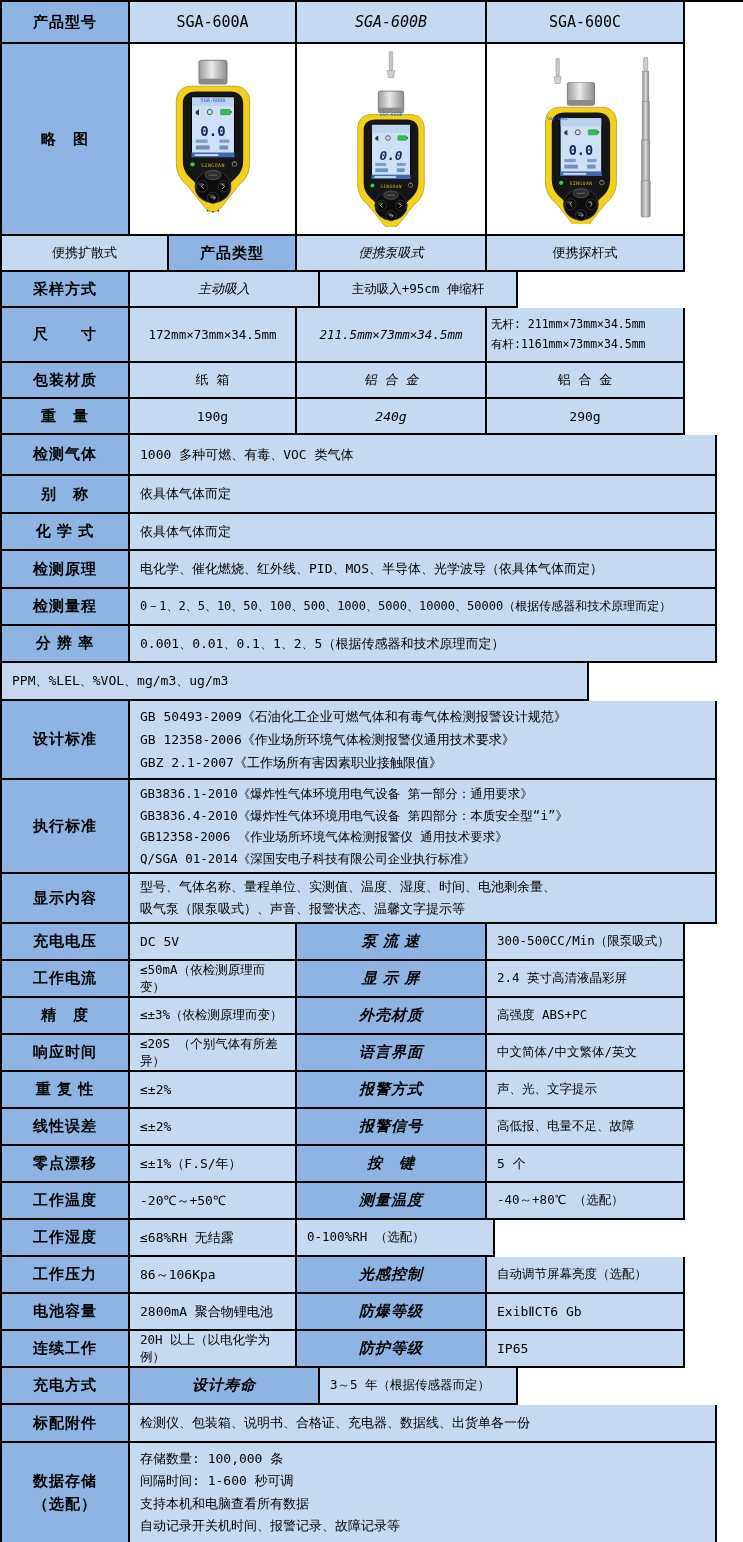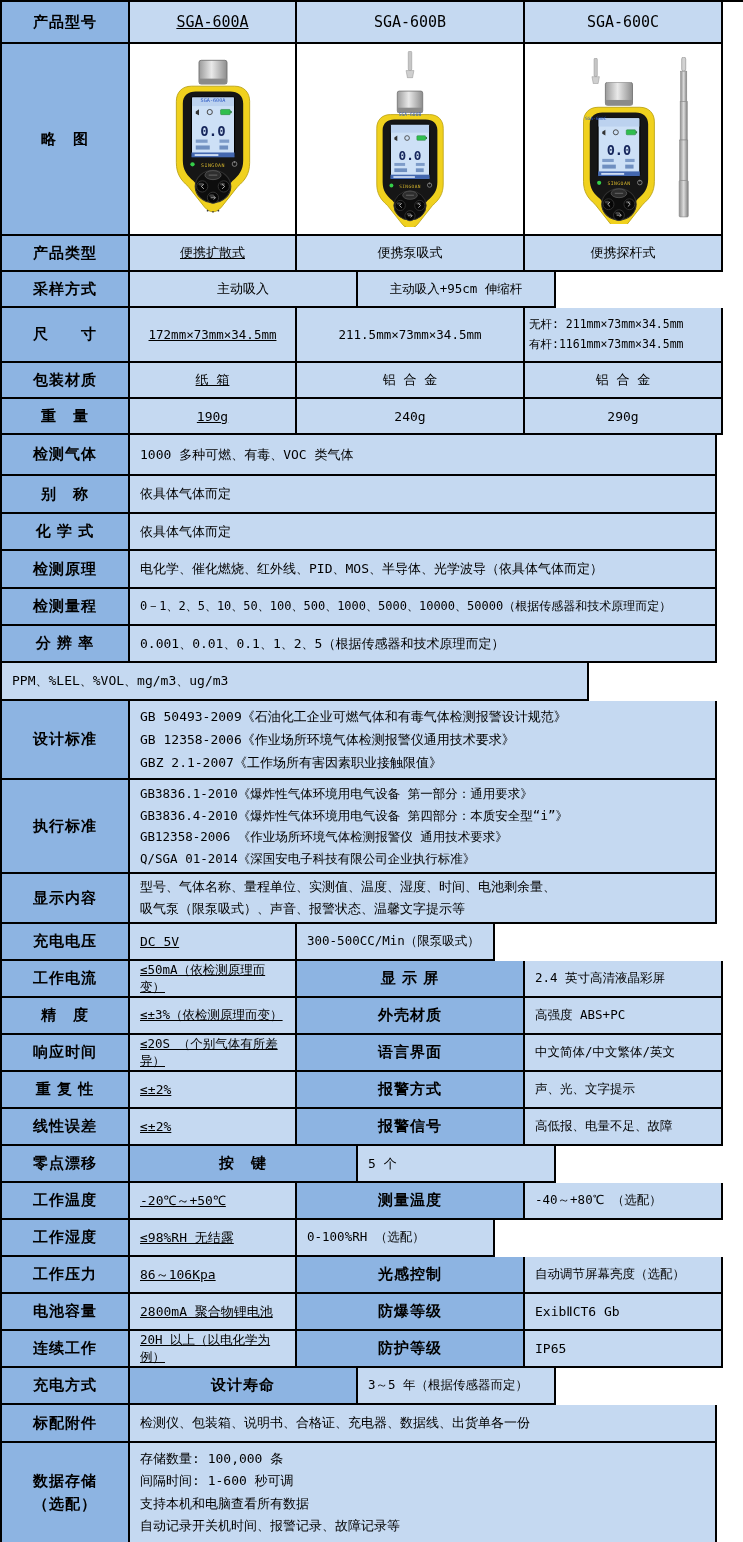--- a/index.html
+++ b/index.html
@@ -4,21 +4,21 @@
 <style>
   html,body{margin:0;padding:0;background:#fff;}
   body{width:743px;font-family:"Liberation Sans",sans-serif;color:#000;}
   .tbl{width:743px;border-top:2px solid #000;border-left:2px solid #000;box-sizing:border-box;}
   .row{display:flex;width:743px;box-sizing:border-box;}
   .cell{box-sizing:border-box;border-right:2px solid #000;border-bottom:2px solid #000;
         display:flex;align-items:center;overflow:hidden;}
   .lbl{background:#8db4e2;justify-content:center;font-weight:bold;font-size:15px;letter-spacing:1px;text-align:center;}
   .val{background:#c5d9f1;padding:2px 10px;font-size:13px;font-family:"DejaVu Sans Mono","Liberation Sans",monospace;}
   .vc{justify-content:center;text-align:center;padding:2px 4px;}
-  .c0{width:128px;}.c1{width:167px;text-decoration:underline;}.c2{width:228px;}.c3{width:198px;}.cfull{width:587px;}
+  .c0{width:128px;}.c1{width:167px;}.c2{width:190px;font-style:italic;}.c3{width:198px;}.cfull{width:587px;}
   .imgcell{background:#fff;justify-content:center;padding:0;}
   .multi{flex-direction:column;align-items:flex-start;justify-content:center;}
   .multi div{line-height:1.72;}
   .std div{line-height:1.78;}
   .stacked{flex-direction:column;justify-content:center;line-height:1.5;}
   .sm{font-size:12.5px;}
   .mono{font-family:"DejaVu Sans Mono","Liberation Sans",monospace;}
   .models{font-size:15px;font-weight:normal;}
   svg text{font-family:"DejaVu Sans Mono","Liberation Sans",monospace;}
 </style>
@@ -124,22 +124,22 @@
           <use href="#probe" x="44" y="0" width="12" height="28"></use>
           <use href="#dev-body" y="26"></use>
           <text x="50" y="66.5" font-size="4.8" fill="#2b58c4" text-anchor="middle">SGA-600C</text>
         </g>
         <use href="#rod" x="128" y="3" width="14" height="160"></use>
       </svg>
     </div>
   </div>
 
   <div class="row" style="height:36px">
+    <div class="cell val vc c1">便携扩散式</div>
     <div class="cell lbl c0">产品类型</div>
-    <div class="cell val vc c1">便携扩散式</div>
     <div class="cell val vc c2">便携泵吸式</div>
     <div class="cell val vc c3">便携探杆式</div>
   </div>
 
   <div class="row" style="height:36px">
     <div class="cell lbl c0">采样方式</div>
     <div class="cell val vc c2">主动吸入</div>
     <div class="cell val vc c3 sm">主动吸入+95cm 伸缩杆</div>
   </div>
 
@@ -218,20 +218,21 @@
     <div class="cell lbl c0">显示内容</div>
     <div class="cell val cfull multi">
       <div>型号、气体名称、量程单位、实测值、温度、湿度、时间、电池剩余量、</div>
       <div>吸气泵（限泵吸式）、声音、报警状态、温馨文字提示等</div>
     </div>
   </div>
 
   <div class="row" style="height:37px">
     <div class="cell lbl c0">充电电压</div>
     <div class="cell val c1">DC 5V</div>
+    <div class="cell lbl c2">泵 流 速</div>
     <div class="cell val c3 sm">300-500CC/Min（限泵吸式）</div>
   </div>
   <div class="row" style="height:37px">
     <div class="cell lbl c0">工作电流</div>
     <div class="cell val c1 sm">≤50mA（依检测原理而变）</div>
     <div class="cell lbl c2">显 示 屏</div>
     <div class="cell val c3 sm">2.4 英寸高清液晶彩屏</div>
   </div>
   <div class="row" style="height:37px">
     <div class="cell lbl c0">精　度</div>
@@ -252,32 +253,33 @@
     <div class="cell val c3 sm">声、光、文字提示</div>
   </div>
   <div class="row" style="height:37px">
     <div class="cell lbl c0">线性误差</div>
     <div class="cell val c1">≤±2%</div>
     <div class="cell lbl c2">报警信号</div>
     <div class="cell val c3 sm">高低报、电量不足、故障</div>
   </div>
   <div class="row" style="height:37px">
     <div class="cell lbl c0">零点漂移</div>
+    <div class="cell val c1">≤±1%（F.S/年）</div>
     <div class="cell lbl c2">按　键</div>
     <div class="cell val c3">5 个</div>
   </div>
   <div class="row" style="height:37px">
     <div class="cell lbl c0">工作温度</div>
     <div class="cell val c1">-20℃～+50℃</div>
     <div class="cell lbl c2">测量温度</div>
     <div class="cell val c3 sm">-40～+80℃ （选配）</div>
   </div>
   <div class="row" style="height:37px">
     <div class="cell lbl c0">工作湿度</div>
-    <div class="cell val c1">≤98%RH 无结露</div>
+    <div class="cell val c1">≤68%RH 无结露</div>
     <div class="cell val c3 sm">0-100%RH （选配）</div>
   </div>
   <div class="row" style="height:37px">
     <div class="cell lbl c0">工作压力</div>
     <div class="cell val c1">86～106Kpa</div>
     <div class="cell lbl c2">光感控制</div>
     <div class="cell val c3 sm">自动调节屏幕亮度（选配）</div>
   </div>
   <div class="row" style="height:37px">
     <div class="cell lbl c0">电池容量</div>

